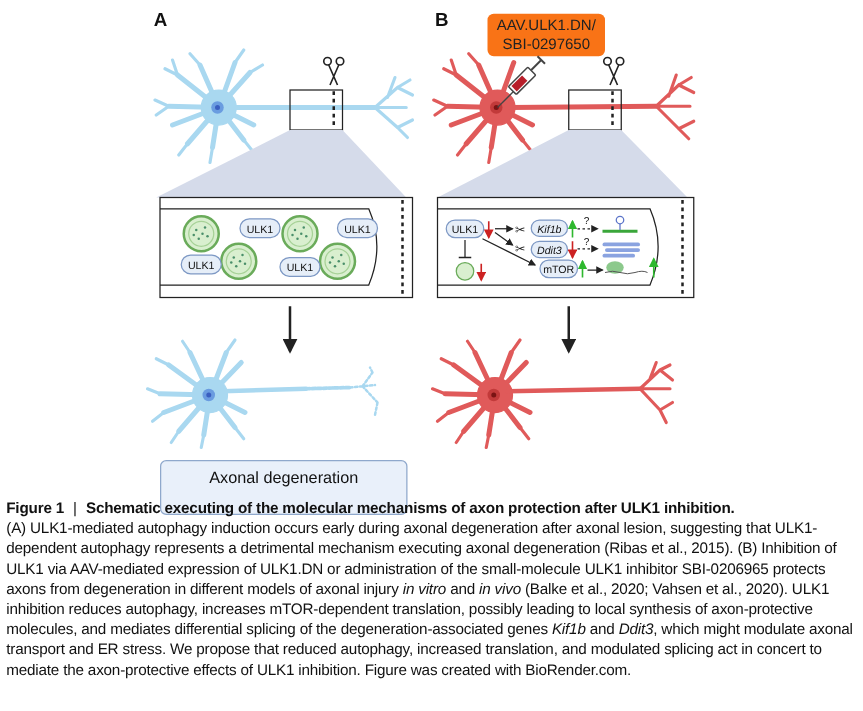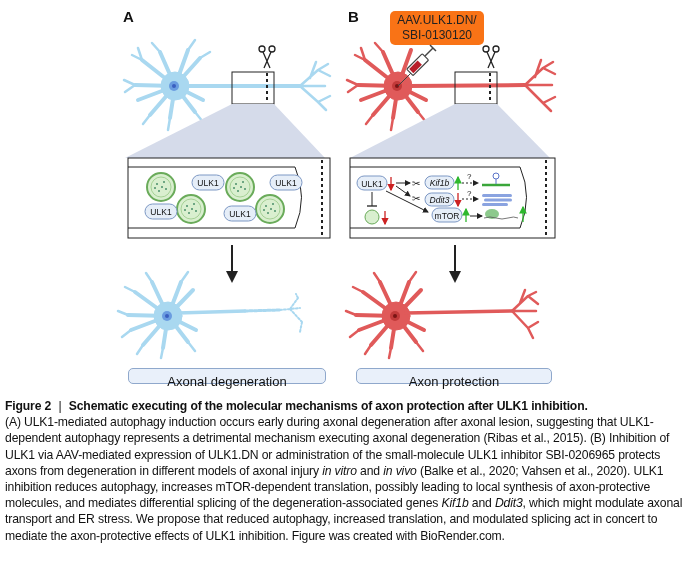--- a/index.html
+++ b/index.html
@@ -1,34 +1,34 @@
 <!DOCTYPE html>
 <html><head>
 <meta charset="utf-8">
 <style>
   html, body { margin:0; padding:0; background:#ffffff; }
   body { width:690px; height:569px; position:relative; overflow:hidden; font-family:"Liberation Sans", sans-serif; }
   #figure { position:absolute; left:0; top:0; width:690px; height:395px; }
   .panel-label { position:absolute; font-family:"Liberation Sans", sans-serif; font-weight:bold; font-size:15px; color:#111; }
   .drug-label { position:absolute; left:390px; top:11px; width:94px; height:34px; background:#f97316; border-radius:5px; font-size:12px; line-height:15px; text-align:center; color:#222; padding-top:2px; box-sizing:border-box; }
-  .outcome-box { position:absolute; top:368px; height:16px; background:#e9f0fa; border:1.5px solid #8fa8cc; border-radius:5px; box-sizing:border-box; font-size:13px; text-align:center; line-height:25px; color:#111; }
+  .outcome-box { position:absolute; top:368px; height:44px; background:#e9f0fa; border:1.5px solid #8fa8cc; border-radius:5px; box-sizing:border-box; font-size:13px; text-align:center; line-height:25px; color:#111; }
   .caption { position:absolute; left:5px; top:398px; width:682px; font-family:"Liberation Sans", sans-serif; font-size:12.2px; line-height:16.2px; color:#111; letter-spacing:-0.15px; }
   .caption .fig-title { font-weight:bold; }
   .caption i { font-style:italic;text-align:center; }
 </style>
 </head>
 <body>
 
 <div id="figure">
   <div class="panel-label" style="left:123px; top:8px;">A</div>
   <div class="panel-label" style="left:348px; top:8px;">B</div>
 
   <div class="drug-label">
     <div>AAV.ULK1.DN/</div>
-    <div>SBI-0130120</div>
+    <div>SBI-0297650</div>
   </div>
 
   <svg width="690" height="395" style="position:absolute;left:0;top:0;">
     <defs>
       <marker id="ah-black" markerWidth="6" markerHeight="6" refX="5" refY="3" orient="auto">
           <path d="M0,0 L6,3 L0,6 z" fill="#222"></path>
         </marker>
       <marker id="ah-green" markerWidth="6" markerHeight="6" refX="5" refY="3" orient="auto">
           <path d="M0,0 L6,3 L0,6 z" fill="#2eb82e"></path>
         </marker>
@@ -220,21 +220,20 @@
       <path d="M363,292 L353,287 M380,282 L374,273 M409,282 L416,272 M356,315 L346,311 M359,330 L350,337 M371,345 L365,354 M391,348 L389,358 M416,342 L423,351" stroke-width="2.5" fill="none"></path>
       <circle cx="396" cy="316" r="14"></circle>
       <circle cx="395" cy="316" r="5" fill="#c23a3a" stroke="none"></circle>
       <circle cx="395" cy="316" r="2" fill="#7a1414" stroke="none"></circle>
       <path d="M406,313 L512,311" stroke-width="3.5" fill="none"></path>
       <path d="M512,311 L536,311 M512,311 L528,296 M512,311 L528,328 M528,296 L536,292 M528,296 L538,304 M528,328 L538,322 M528,328 L533,338 M520,303 L525,290" stroke-width="2.5" fill="none"></path>
     </g>
   </svg>
 
   <div class="outcome-box" style="left:128px; width:198px;">Axonal degeneration</div>
-  <div class="outcome-box" style="left:356px; width:196px;">Axon protection</div>
 </div>
 
 <div class="caption">
-  <span class="fig-title">Figure 2</span>
+  <span class="fig-title">Figure 1</span>
   <span class="fig-title" style="font-weight:normal;margin:0 4px;">|</span>
   <span class="fig-title">Schematic executing of the molecular mechanisms of axon protection after ULK1 inhibition.</span><br>
   <span>(A) ULK1-mediated autophagy induction occurs early during axonal degeneration after axonal lesion, suggesting that ULK1-dependent autophagy represents a detrimental mechanism executing axonal degeneration (Ribas et al., 2015). (B) Inhibition of ULK1 via AAV-mediated expression of ULK1.DN or administration of the small-molecule ULK1 inhibitor SBI-0206965 protects axons from degeneration in different models of axonal injury </span><i>in vitro</i><span> and </span><i>in vivo</i><span> (Balke et al., 2020; Vahsen et al., 2020). ULK1 inhibition reduces autophagy, increases mTOR-dependent translation, possibly leading to local synthesis of axon-protective molecules, and mediates differential splicing of the degeneration-associated genes </span><i>Kif1b</i><span> and </span><i>Ddit3</i><span>, which might modulate axonal transport and ER stress. We propose that reduced autophagy, increased translation, and modulated splicing act in concert to mediate the axon-protective effects of ULK1 inhibition. Figure was created with BioRender.com.</span>
 </div>
 
 </body></html>

